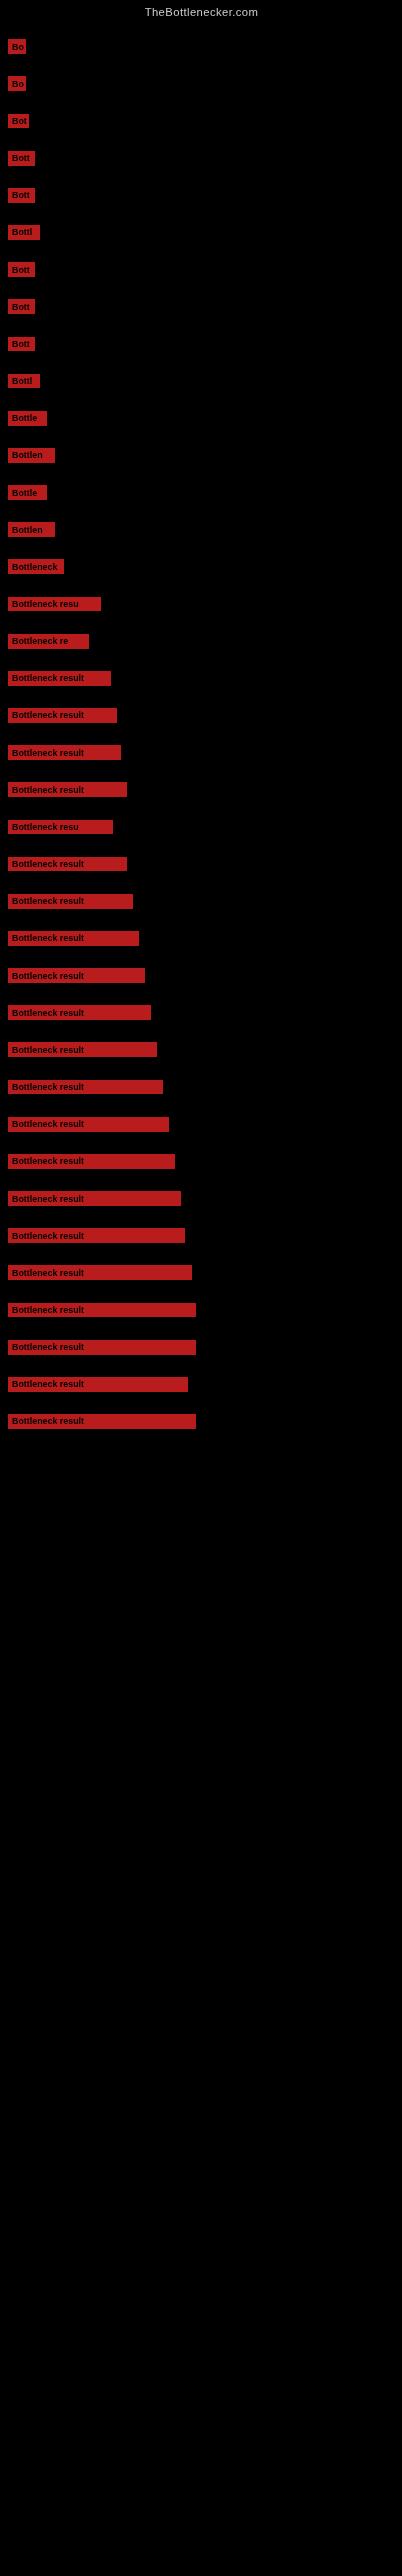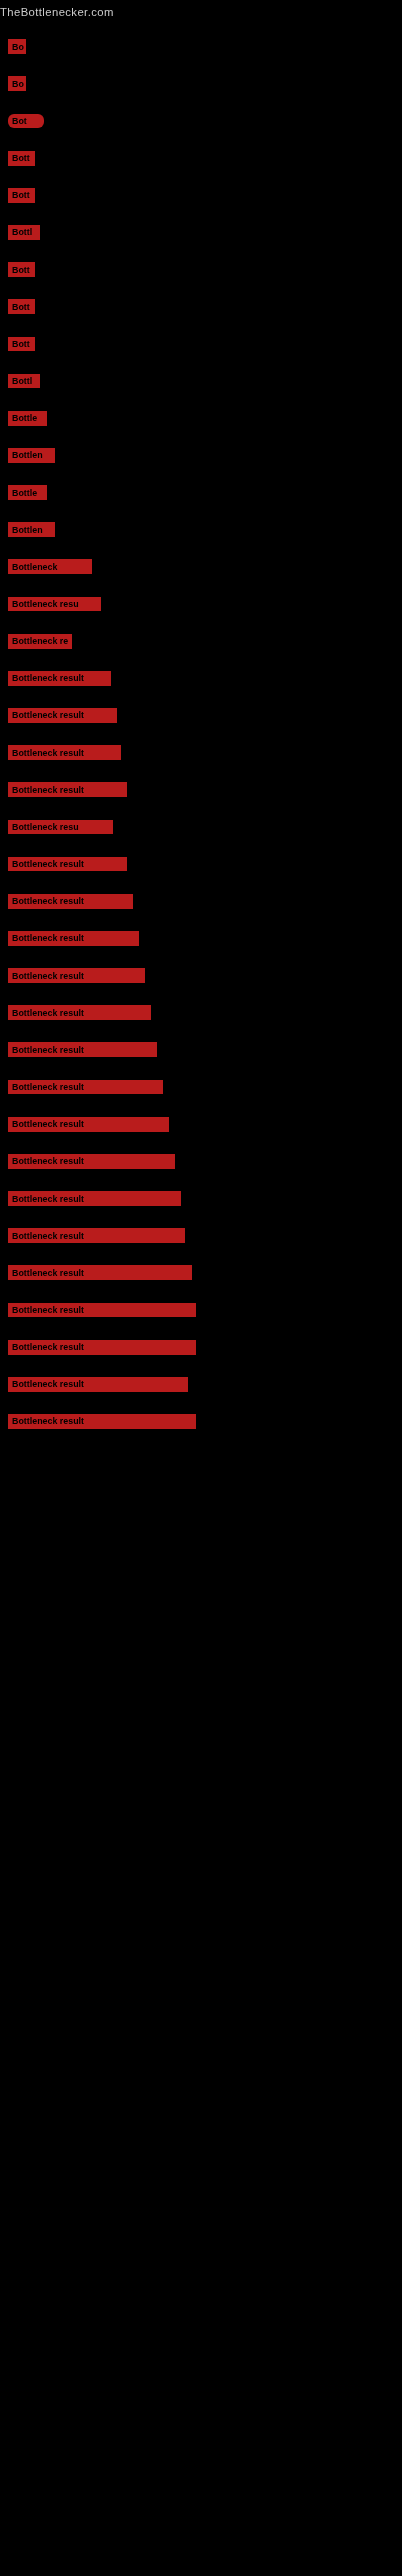--- a/index.html
+++ b/index.html
@@ -10,20 +10,21 @@
     body {
       background-color: #000;
       width: 403px;
       min-height: 2576px;
       font-family: Arial, sans-serif;
       position: relative;
     }
     .site-title {
       color: #ccc;
       font-size: 11.3px;
+      text-align: center;
       padding: 6.4px 0 3.2px 0;
       letter-spacing: 0.4px;
     }
     .container {
       padding: 8px 0 8px 8px;
     }
     .row {
       margin-bottom: 0px;
       padding: 9.7px 0 9.7px 0;
     }
@@ -41,35 +42,35 @@
 </head>
 <body>
 
 <div>
   <div class="site-title">TheBottlenecker.com</div>
 </div>
 
 <div class="container" id="rows-container">
 <div class="row"><span class="label-box" style="width: 17.7px;">Bo</span></div>
     <div class="row"><span class="label-box" style="width: 17.7px;">Bo</span></div>
-    <div class="row"><span class="label-box" style="width: 36px; border-radius: 6px;">Bot</span></div>
+    <div class="row"><span class="label-box" style="width: 21px;">Bot</span></div>
     <div class="row"><span class="label-box" style="width: 27px;">Bott</span></div>
     <div class="row"><span class="label-box" style="width: 27px;">Bott</span></div>
     <div class="row"><span class="label-box" style="width: 32px;">Bottl</span></div>
     <div class="row"><span class="label-box" style="width: 27px;">Bott</span></div>
     <div class="row"><span class="label-box" style="width: 27px;">Bott</span></div>
     <div class="row"><span class="label-box" style="width: 27px;">Bott</span></div>
     <div class="row"><span class="label-box" style="width: 32px;">Bottl</span></div>
     <div class="row"><span class="label-box" style="width: 39px;">Bottle</span></div>
     <div class="row"><span class="label-box" style="width: 47px;">Bottlen</span></div>
     <div class="row"><span class="label-box" style="width: 39px;">Bottle</span></div>
     <div class="row"><span class="label-box" style="width: 47px;">Bottlen</span></div>
-    <div class="row"><span class="label-box" style="width: 84px;">Bottleneck</span></div>
+    <div class="row"><span class="label-box" style="width: 56px;">Bottleneck</span></div>
     <div class="row"><span class="label-box" style="width: 93px;">Bottleneck resu</span></div>
-    <div class="row"><span class="label-box" style="width: 64px;">Bottleneck re</span></div>
+    <div class="row"><span class="label-box" style="width: 81px;">Bottleneck re</span></div>
     <div class="row"><span class="label-box" style="width: 103px;">Bottleneck result</span></div>
     <div class="row"><span class="label-box" style="width: 109px;">Bottleneck result</span></div>
     <div class="row"><span class="label-box" style="width: 113px;">Bottleneck result</span></div>
     <div class="row"><span class="label-box" style="width: 119px;">Bottleneck result</span></div>
     <div class="row"><span class="label-box" style="width: 105px;">Bottleneck resu</span></div>
     <div class="row"><span class="label-box" style="width: 119px;">Bottleneck result</span></div>
     <div class="row"><span class="label-box" style="width: 125px;">Bottleneck result</span></div>
     <div class="row"><span class="label-box" style="width: 131px;">Bottleneck result</span></div>
     <div class="row"><span class="label-box" style="width: 137px;">Bottleneck result</span></div>
     <div class="row"><span class="label-box" style="width: 143px;">Bottleneck result</span></div>

